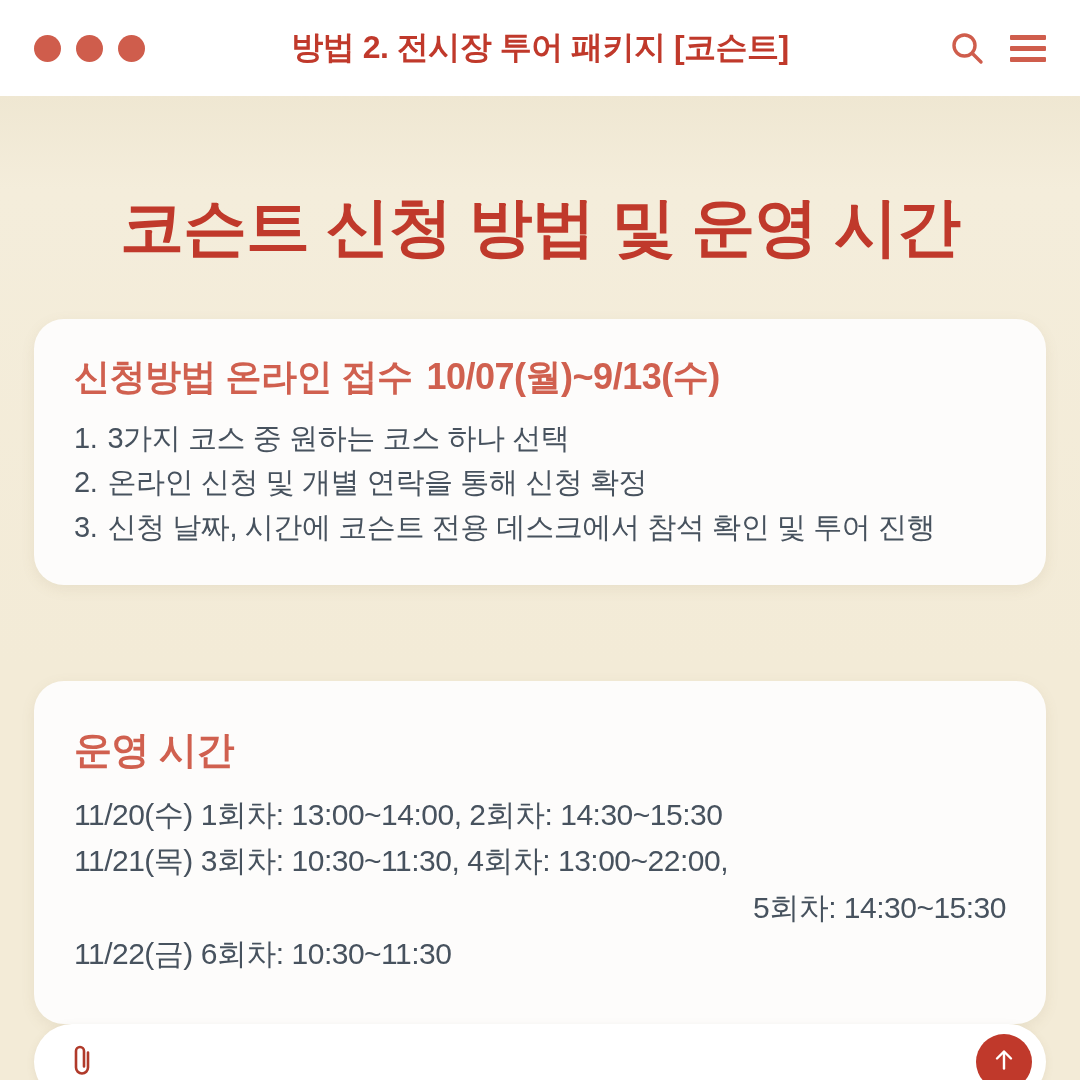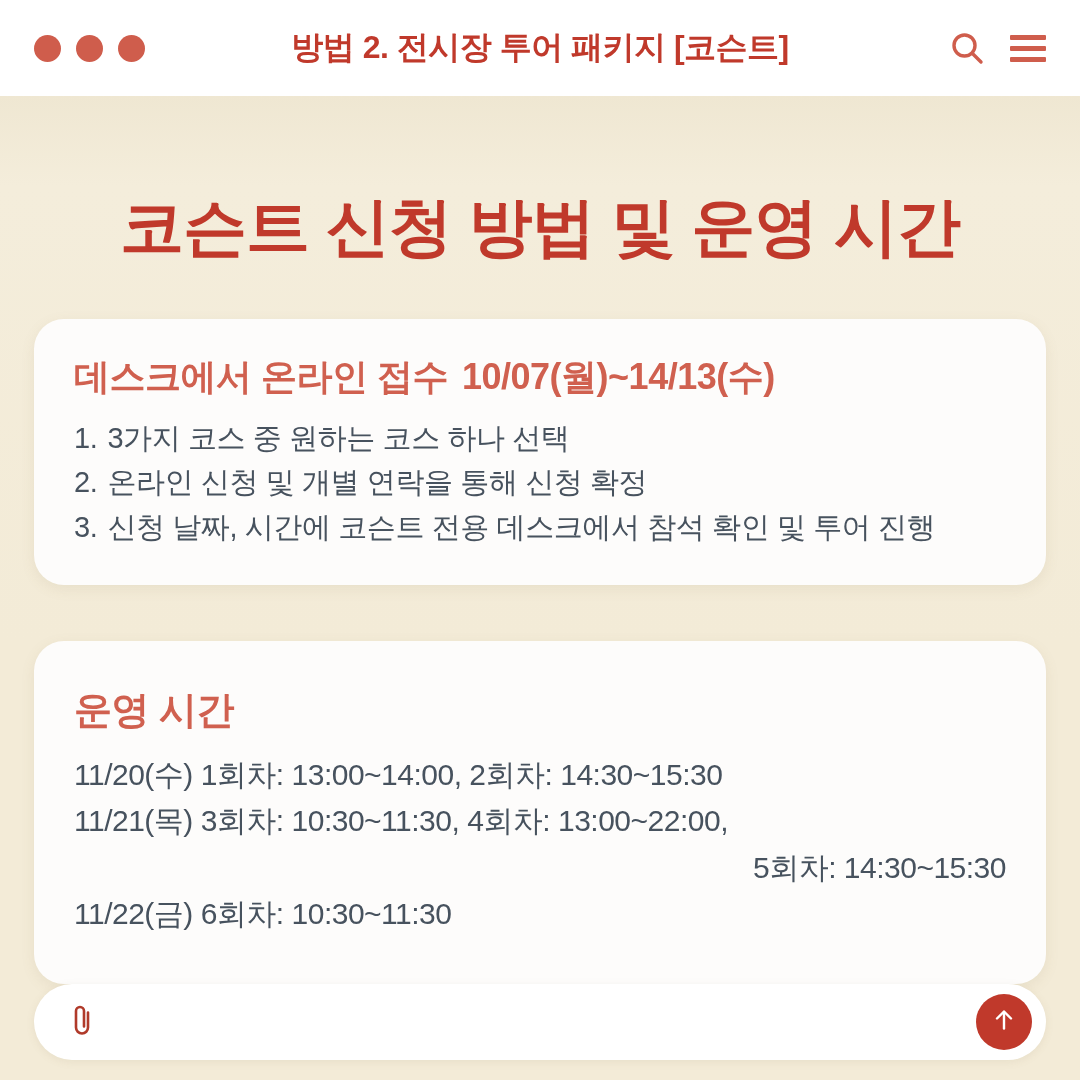--- a/index.html
+++ b/index.html
@@ -94,21 +94,21 @@
   }
 
   .card {
     background:#FDFCFB;
     border-radius:30px;
     box-shadow:0 4px 14px rgba(140,120,80,0.10);
     padding:34px 40px 36px 40px;
   }
 
   .card-apply { margin-top:57px; }
-  .card-hours { margin-top:56px; padding:44px 40px 46px 40px; }
+  .card-hours { margin-top:96px; padding:44px 40px 46px 40px; }
 
   .card-heading {
     font-size:36px;
     font-weight:bold;
     color:#D0604F;
     letter-spacing:-0.5px;
     margin-bottom:6px;
   }
   .card-heading .range { color:#D0604F; margin-left:14px; }
 
@@ -207,21 +207,21 @@
       </span>
     </div>
   </div>
 
   <div class="body-area">
 
     <h1 class="page-title">코슨트 신청 방법 및 운영 시간</h1>
 
     <div class="card card-apply">
       <div class="card-heading">
-        <span>데스크에서 온라인 접수</span><span class="range">10/07(월)~14/13(수)</span>
+        <span>신청방법 온라인 접수</span><span class="range">10/07(월)~9/13(수)</span>
       </div>
       <ol class="steps">
         <li>
           <span class="num">1.</span>
           <span class="txt">3가지 코스 중 원하는 코스 하나 선택</span>
         </li>
         <li>
           <span class="num">2.</span>
           <span class="txt">온라인 신청 및 개별 연락을 통해 신청 확정</span>
         </li>

